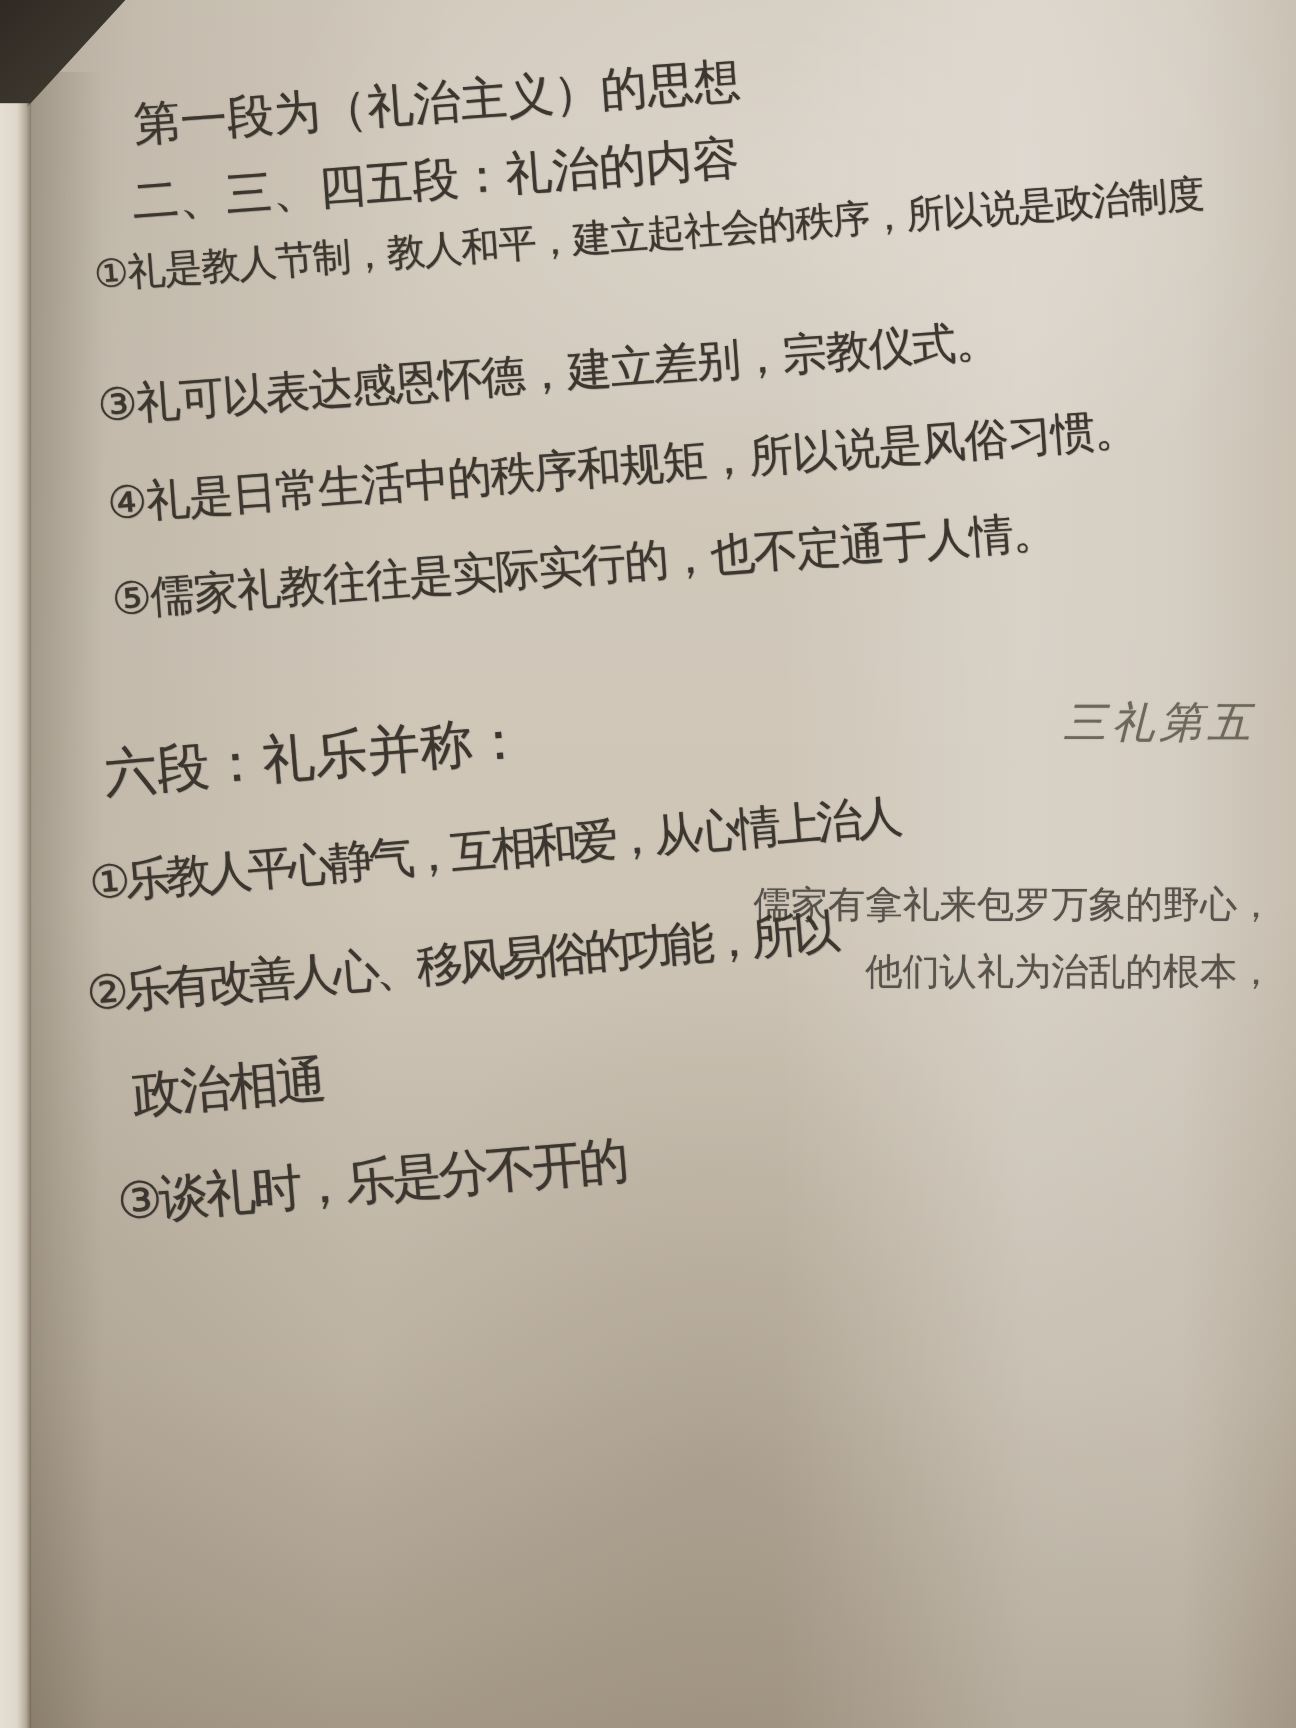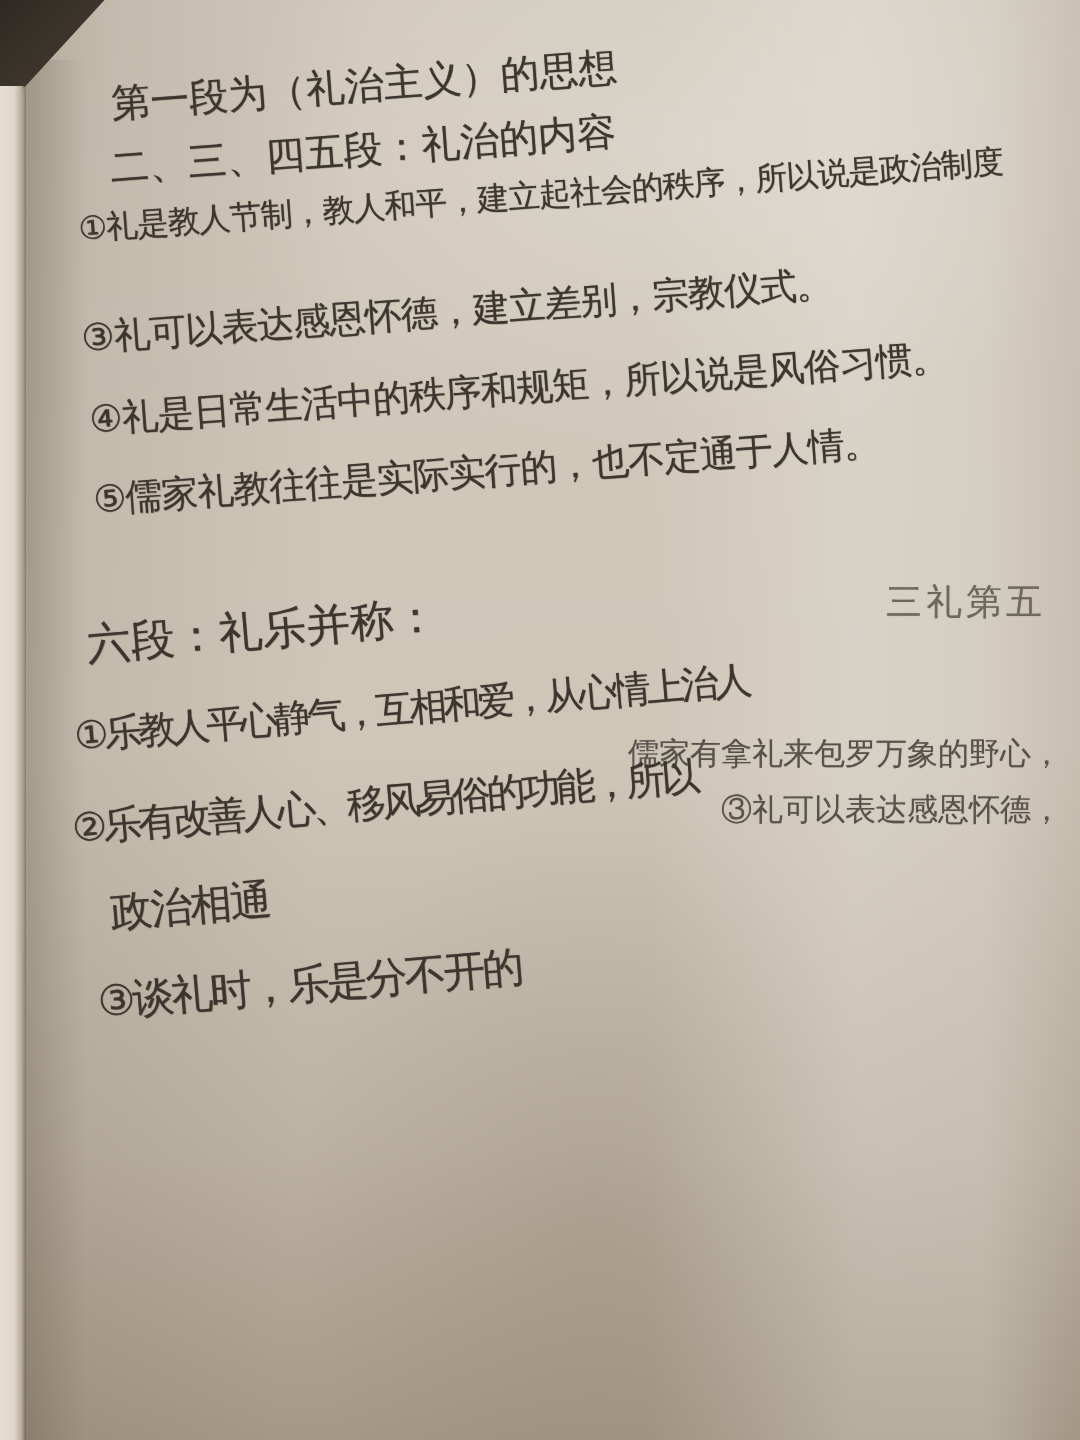--- a/index.html
+++ b/index.html
@@ -45,20 +45,21 @@
   .nt-i1{left:-4px;top:148px;font-size:32px;letter-spacing:-1px;}
   .nt-i2{left:-9px;top:254px;font-size:37px;letter-spacing:-1px;}
   .nt-i3{left:-7px;top:336px;font-size:37px;letter-spacing:-1px;}
   .nt-i4{left:-9px;top:416px;font-size:37px;letter-spacing:-1px;}
 
   .print{font-family:"Liberation Serif","DejaVu Serif",serif;}
   .print-title{
     position:absolute;right:34px;top:578px;
     font-size:36px;color:#6e675c;letter-spacing:4px;
     text-shadow:0 0 1px rgba(110,103,92,0.5);
+    font-style:italic;
   }
   .print-para{
     position:absolute;right:18px;top:726px;width:460px;
     text-align:right;font-size:31px;line-height:56px;color:#57524b;
     text-shadow:0 0 1px rgba(87,82,75,0.45);
   }
   .print-para div{white-space:nowrap;}
 
   .notes-bottom{position:absolute;left:60px;top:600px;width:760px;height:480px;
     transform:rotate(-4.8deg);transform-origin:0 0;}
@@ -82,21 +83,21 @@
     <div class="hw nt-i1">①礼是教人节制，教人和平，建立起社会的秩序，所以说是政治制度</div>
     <div class="hw nt-i2">③礼可以表达感恩怀德，建立差别，宗教仪式。</div>
     <div class="hw nt-i3">④礼是日常生活中的秩序和规矩，所以说是风俗习惯。</div>
     <div class="hw nt-i4">⑤儒家礼教往往是实际实行的，也不定通于人情。</div>
   </div>
 
   <div class="print print-title">三礼第五</div>
 
   <div class="print print-para">
     <div>儒家有拿礼来包罗万象的野心，</div>
-    <div>③礼可以表达感恩怀德，</div>
+    <div>他们认礼为治乱的根本，</div>
   </div>
 
   <div class="notes-bottom">
     <div class="hw nb-h">六段：礼乐并称：</div>
     <div class="hw nb-i1">①乐教人平心静气，互相和爱，从心情上治人</div>
     <div class="hw nb-i2">②乐有改善人心、移风易俗的功能，所以</div>
     <div class="hw nb-i3">政治相通</div>
     <div class="hw nb-i4">③谈礼时，乐是分不开的</div>
   </div>
 </div>

